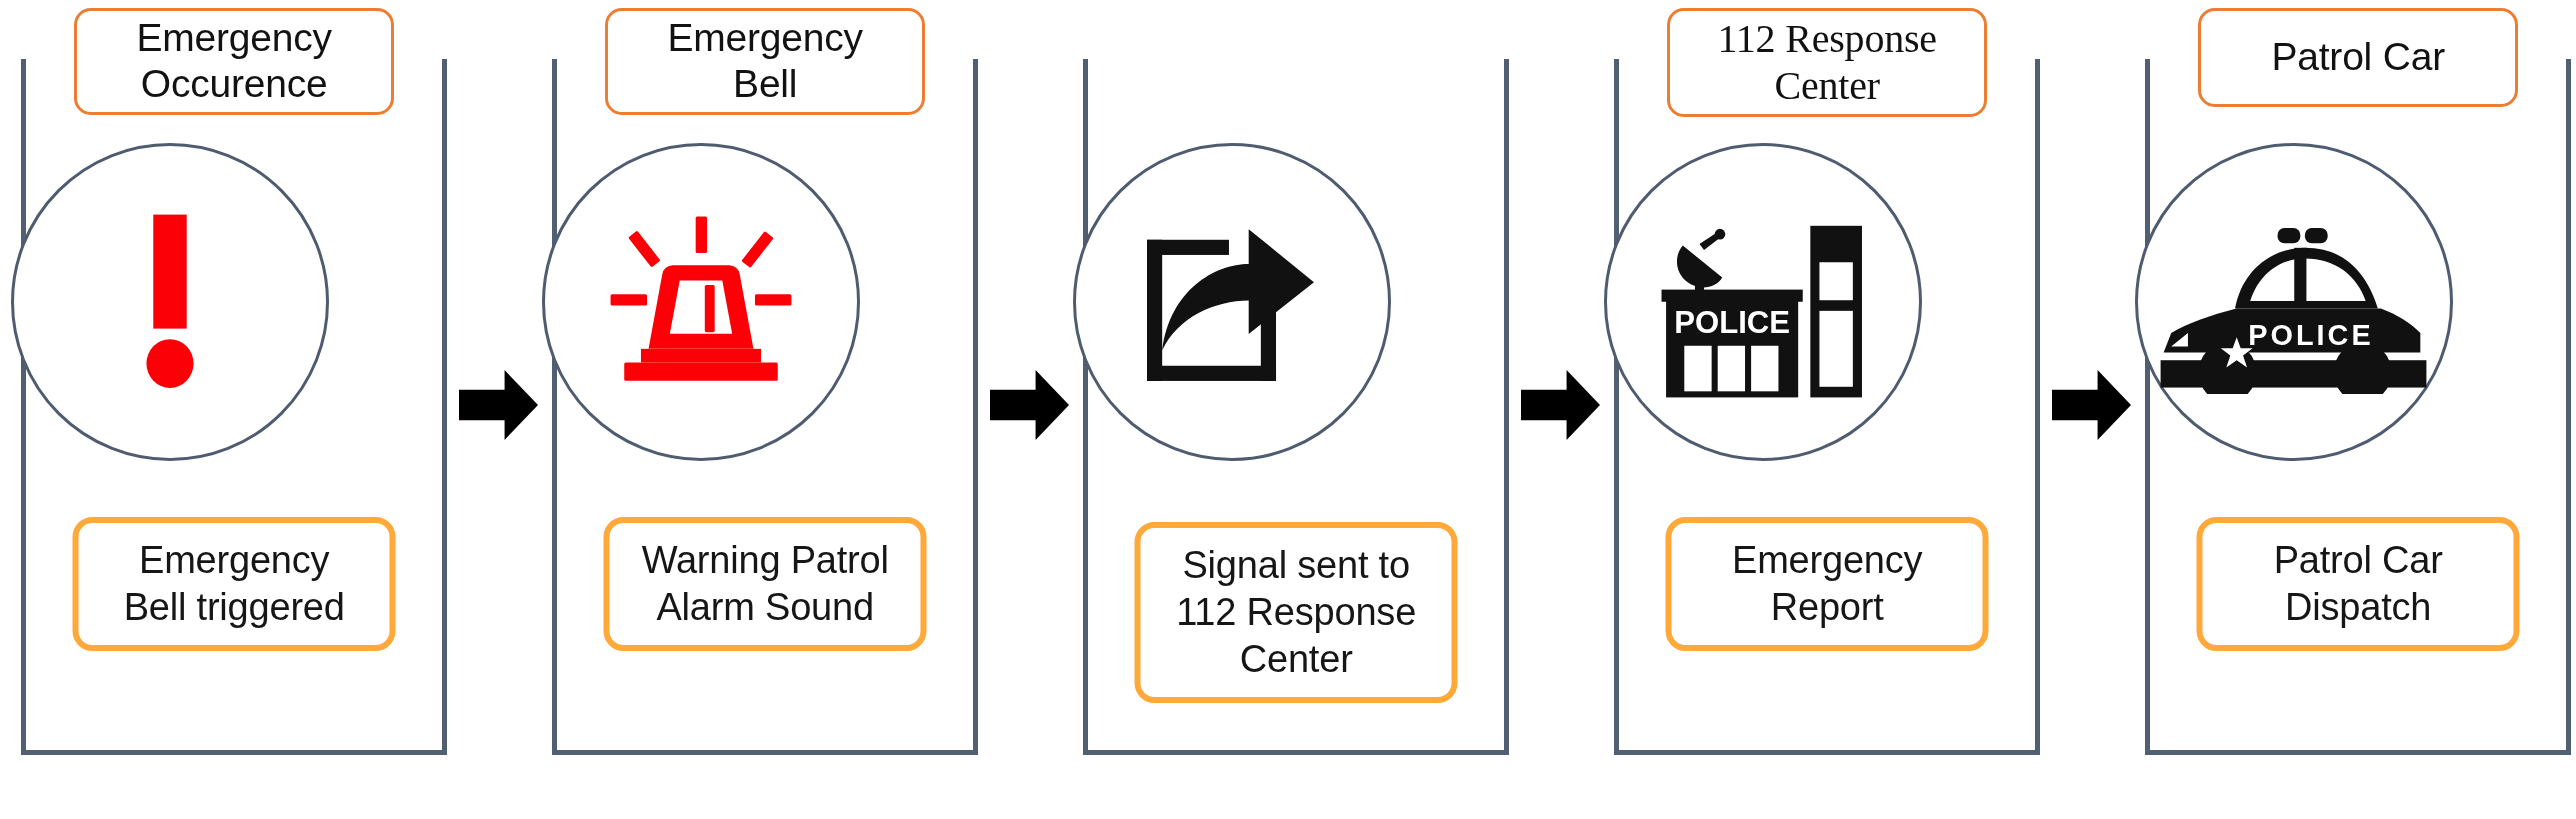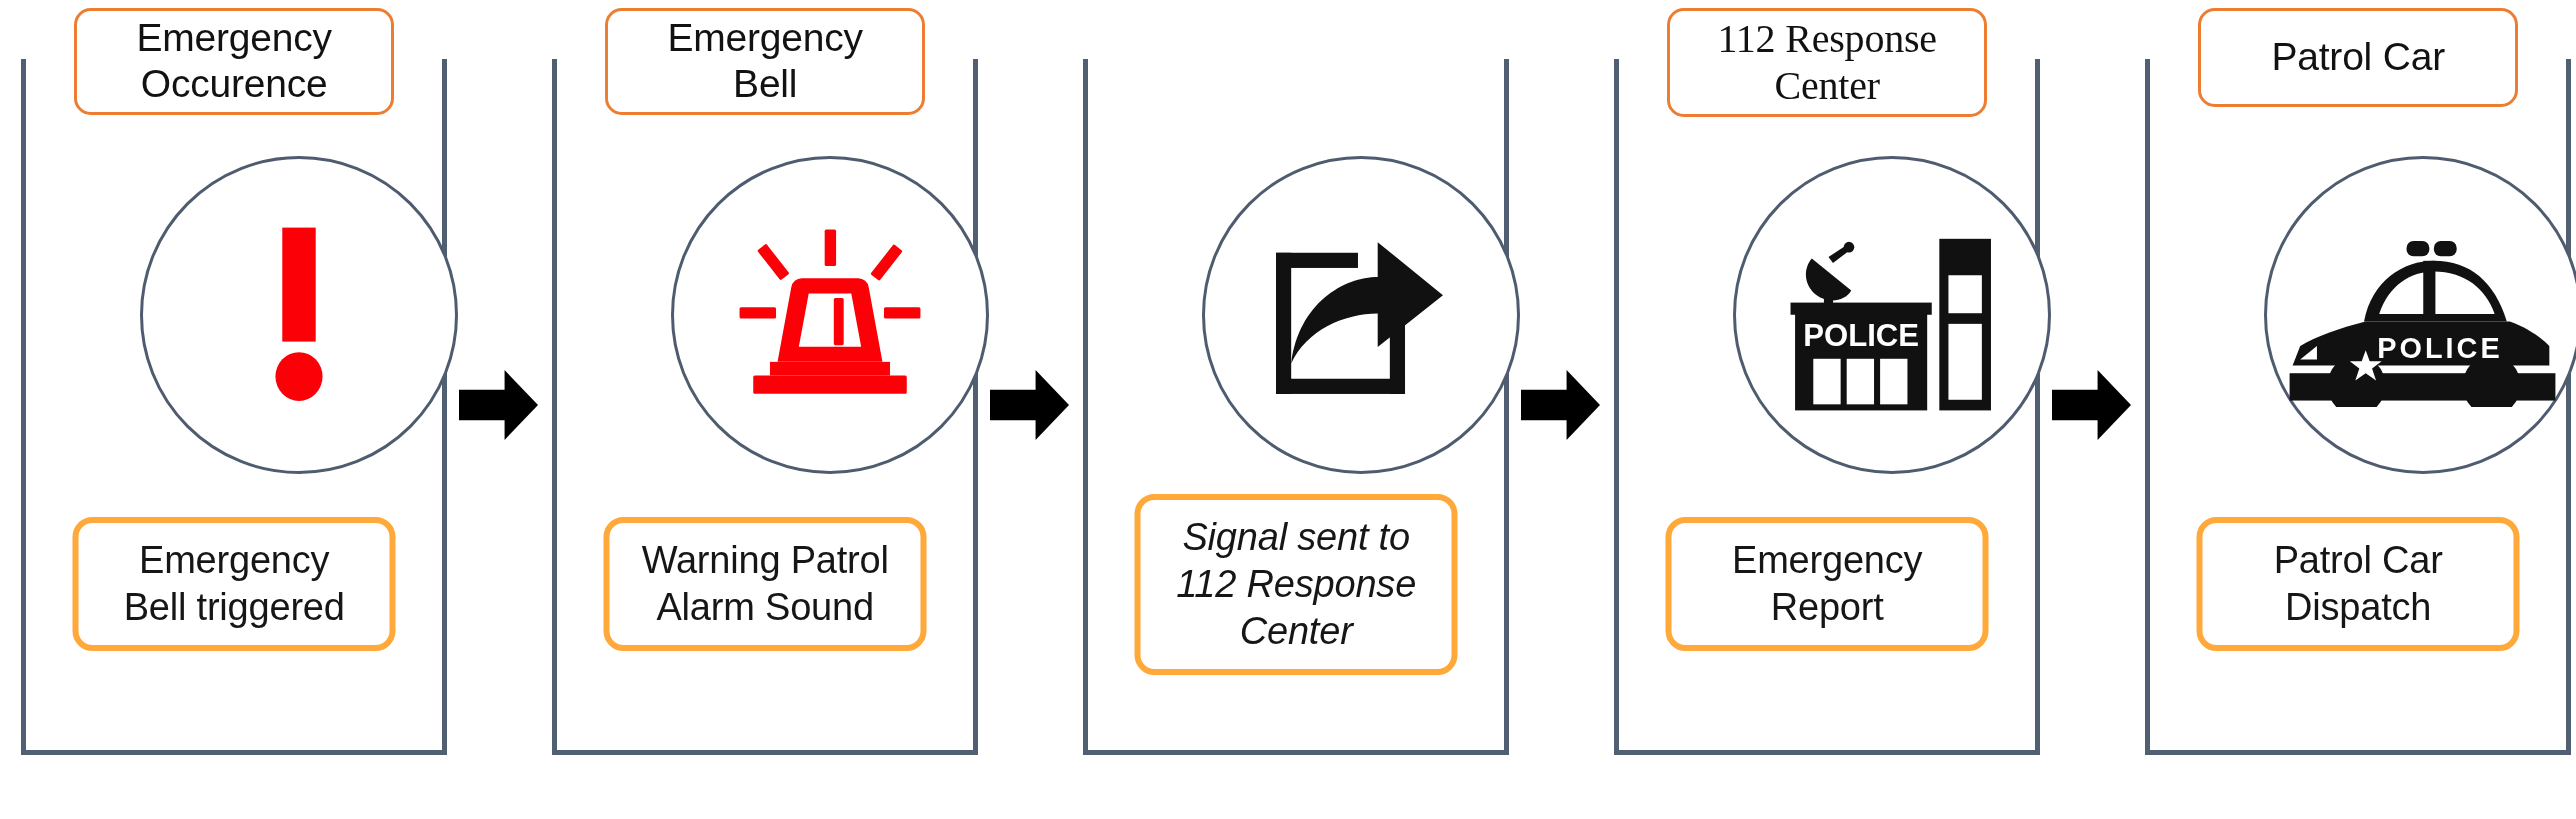--- a/index.html
+++ b/index.html
@@ -71,23 +71,23 @@
   }
   .title-chip.serif {
     font-family: "Liberation Serif", serif;
     font-size: 40px;
   }
 
   
   .circle-wrap {
     position: absolute;
     left: 0; right: 0;
-    top: 150px;
-    display: flex;
-    justify-content: flex-end;
+    top: 137px;
+    display: flex;
+    justify-content: flex-start;
   }
   .circle {
     width: 318px; height: 318px;
     border-radius: 50%;
     border: 3px solid #4f5c70;
     background: #ffffff;
     display: flex;
     align-items: center;
     justify-content: center;
     box-sizing: border-box;
@@ -110,21 +110,21 @@
     justify-content: center;
     text-align: center;
     padding: 13.7px 9px;
     min-height: 120px;
     font-size: 38px;
     line-height: 1.24;
     color: #161616;
     letter-spacing: -0.2px;
     white-space: pre-line;
   }
-  .caption-chip.three-line { min-height: 145px; top: 488px; font-style: italic; }
+  .caption-chip.three-line { min-height: 145px; top: 516px; }
 
   
   .arrow {
     flex: 0 0 auto;
     width: 84px;
     height: 765px;
     position: relative;
     margin-top: 6px;
   }
   .arrow svg {

